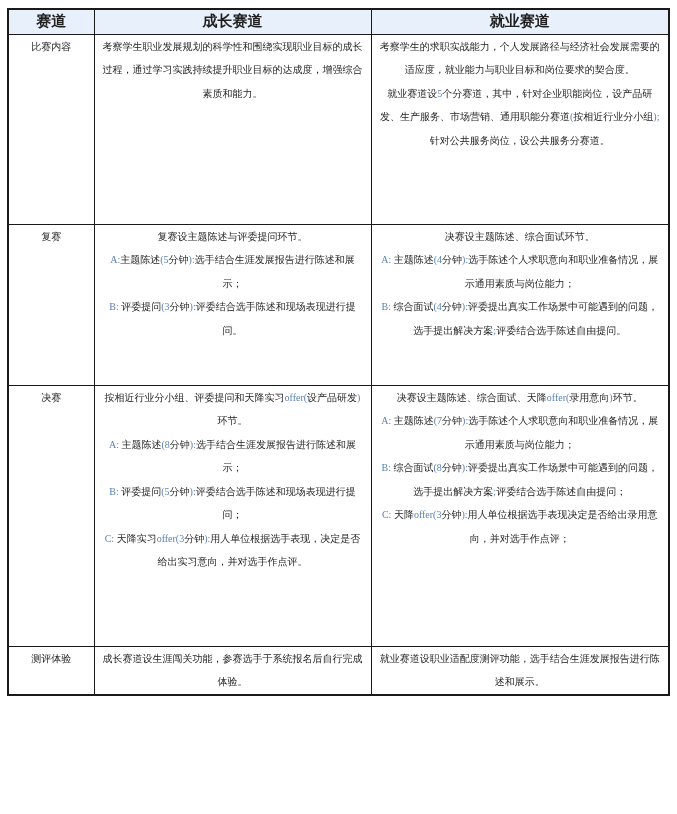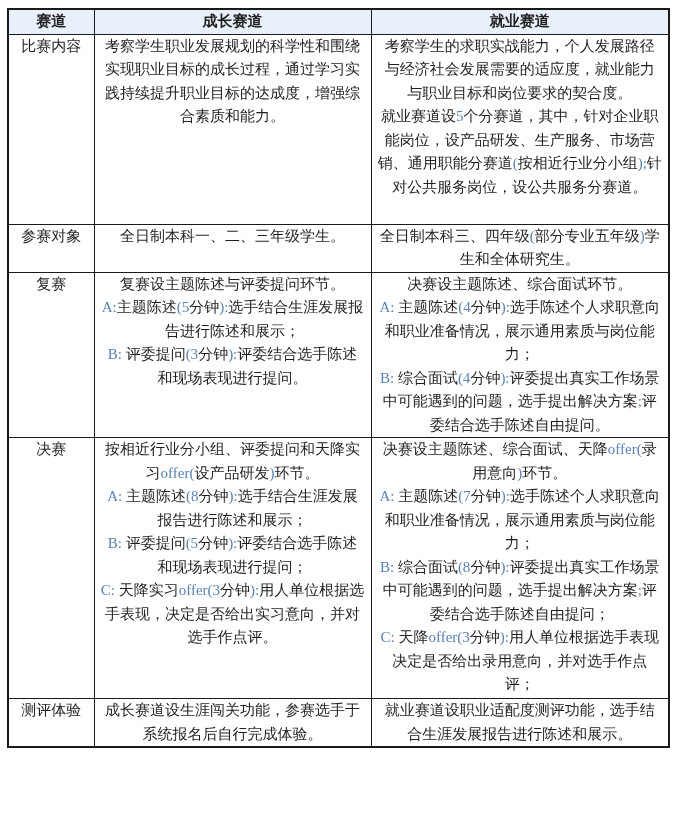--- a/index.html
+++ b/index.html
@@ -33,21 +33,21 @@
     font-weight: bold;
     font-size: 15px;
     height: 25px;
     padding: 1px 4px;
     text-align: center;
     vertical-align: middle;
   }
   table.doc-table td {
     vertical-align: top;
     text-align: center;
-    font-size: 15px;
+    font-size: 10px;
     line-height: 23.5px;
     padding: 0 6px;
     background: #ffffff;
   }
   td.label-cell {
     padding: 0 2px;
     text-align: center;
   }
   td.content-cell p {
     margin: 0;
@@ -83,29 +83,20 @@
           <td class="label-cell" style="height: 190px;">比赛内容</td>
           <td class="content-cell">
             <p><span>考察学生职业发展规划的科学性和围绕实现职业目标的成长过程，通过学习实践持续提升职业目标的达成度，增强综合素质和能力。</span></p>
           </td>
           <td class="content-cell">
             <p><span>考察学生的求职实战能力，个人发展路径与经济社会发展需要的适应度，就业能力与职业目标和岗位要求的契合度。</span></p>
             <p><span>就业赛道设</span><span class="hw">5</span><span>个分赛道，其中，针对企业职能岗位，设产品研发、生产服务、市场营销、通用职能分赛道</span><span class="hw">(</span><span>按相近行业分小组</span><span class="hw">);</span><span>针对公共服务岗位，设公共服务分赛道。</span></p>
           </td>
         </tr>
         <tr>
-          <td class="label-cell" style="height: 47px;">参赛对象</td>
-          <td class="content-cell">
-            <p><span>全日制本科一、二、三年级学生。</span></p>
-          </td>
-          <td class="content-cell">
-            <p><span>全日制本科三、四年级</span><span class="hw">(</span><span>部分专业五年级</span><span class="hw">)</span><span>学生和全体研究生。</span></p>
-          </td>
-        </tr>
-        <tr>
           <td class="label-cell" style="height: 161px;">复赛</td>
           <td class="content-cell">
             <p><span>复赛设主题陈述与评委提问环节。</span></p>
             <p><span class="hw">A:</span><span>主题陈述</span><span class="hw">(5</span><span>分钟</span><span class="hw">):</span><span>选手结合生涯发展报告进行陈述和展示；</span></p>
             <p><span class="hw">B: </span><span>评委提问</span><span class="hw">(3</span><span>分钟</span><span class="hw">):</span><span>评委结合选手陈述和现场表现进行提问。</span></p>
           </td>
           <td class="content-cell">
             <p><span>决赛设主题陈述、综合面试环节。</span></p>
             <p><span class="hw">A: </span><span>主题陈述</span><span class="hw">(4</span><span>分钟</span><span class="hw">):</span><span>选手陈述个人求职意向和职业准备情况，展示通用素质与岗位能力；</span></p>
             <p><span class="hw">B: </span><span>综合面试</span><span class="hw">(4</span><span>分钟</span><span class="hw">):</span><span>评委提出真实工作场景中可能遇到的问题，选手提出解决方案</span><span class="hw">;</span><span>评委结合选手陈述自由提问。</span></p>

